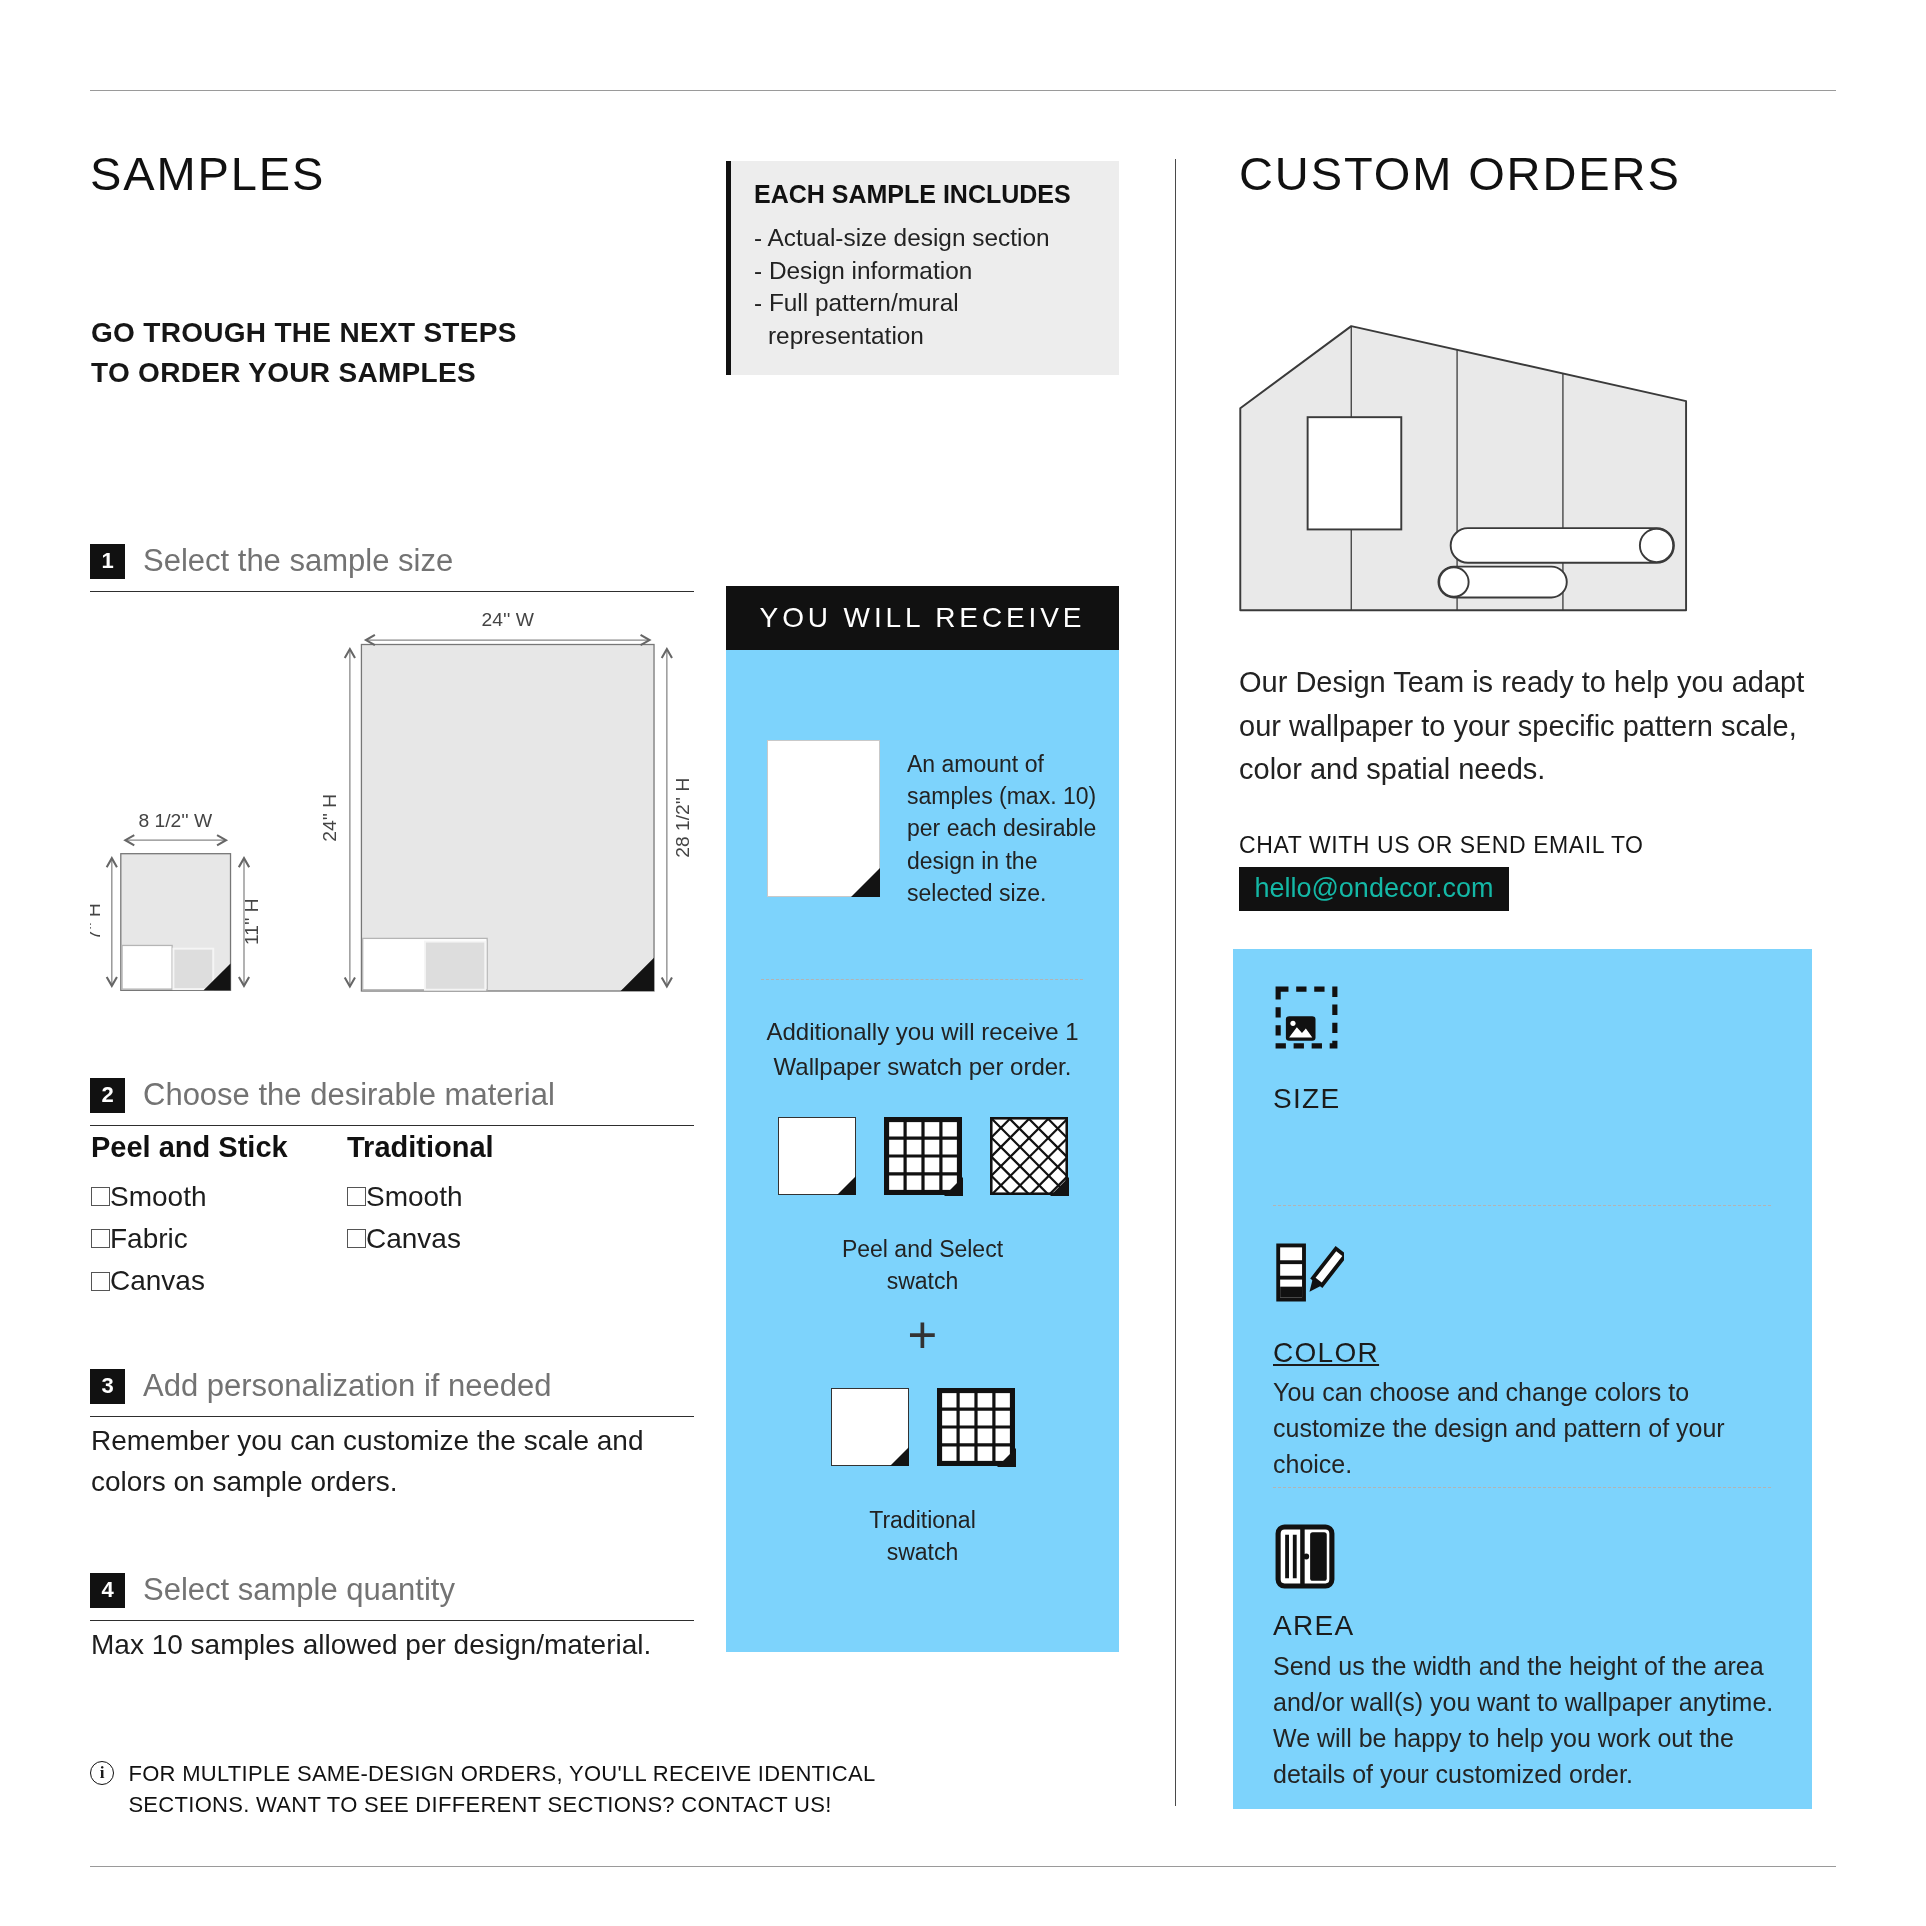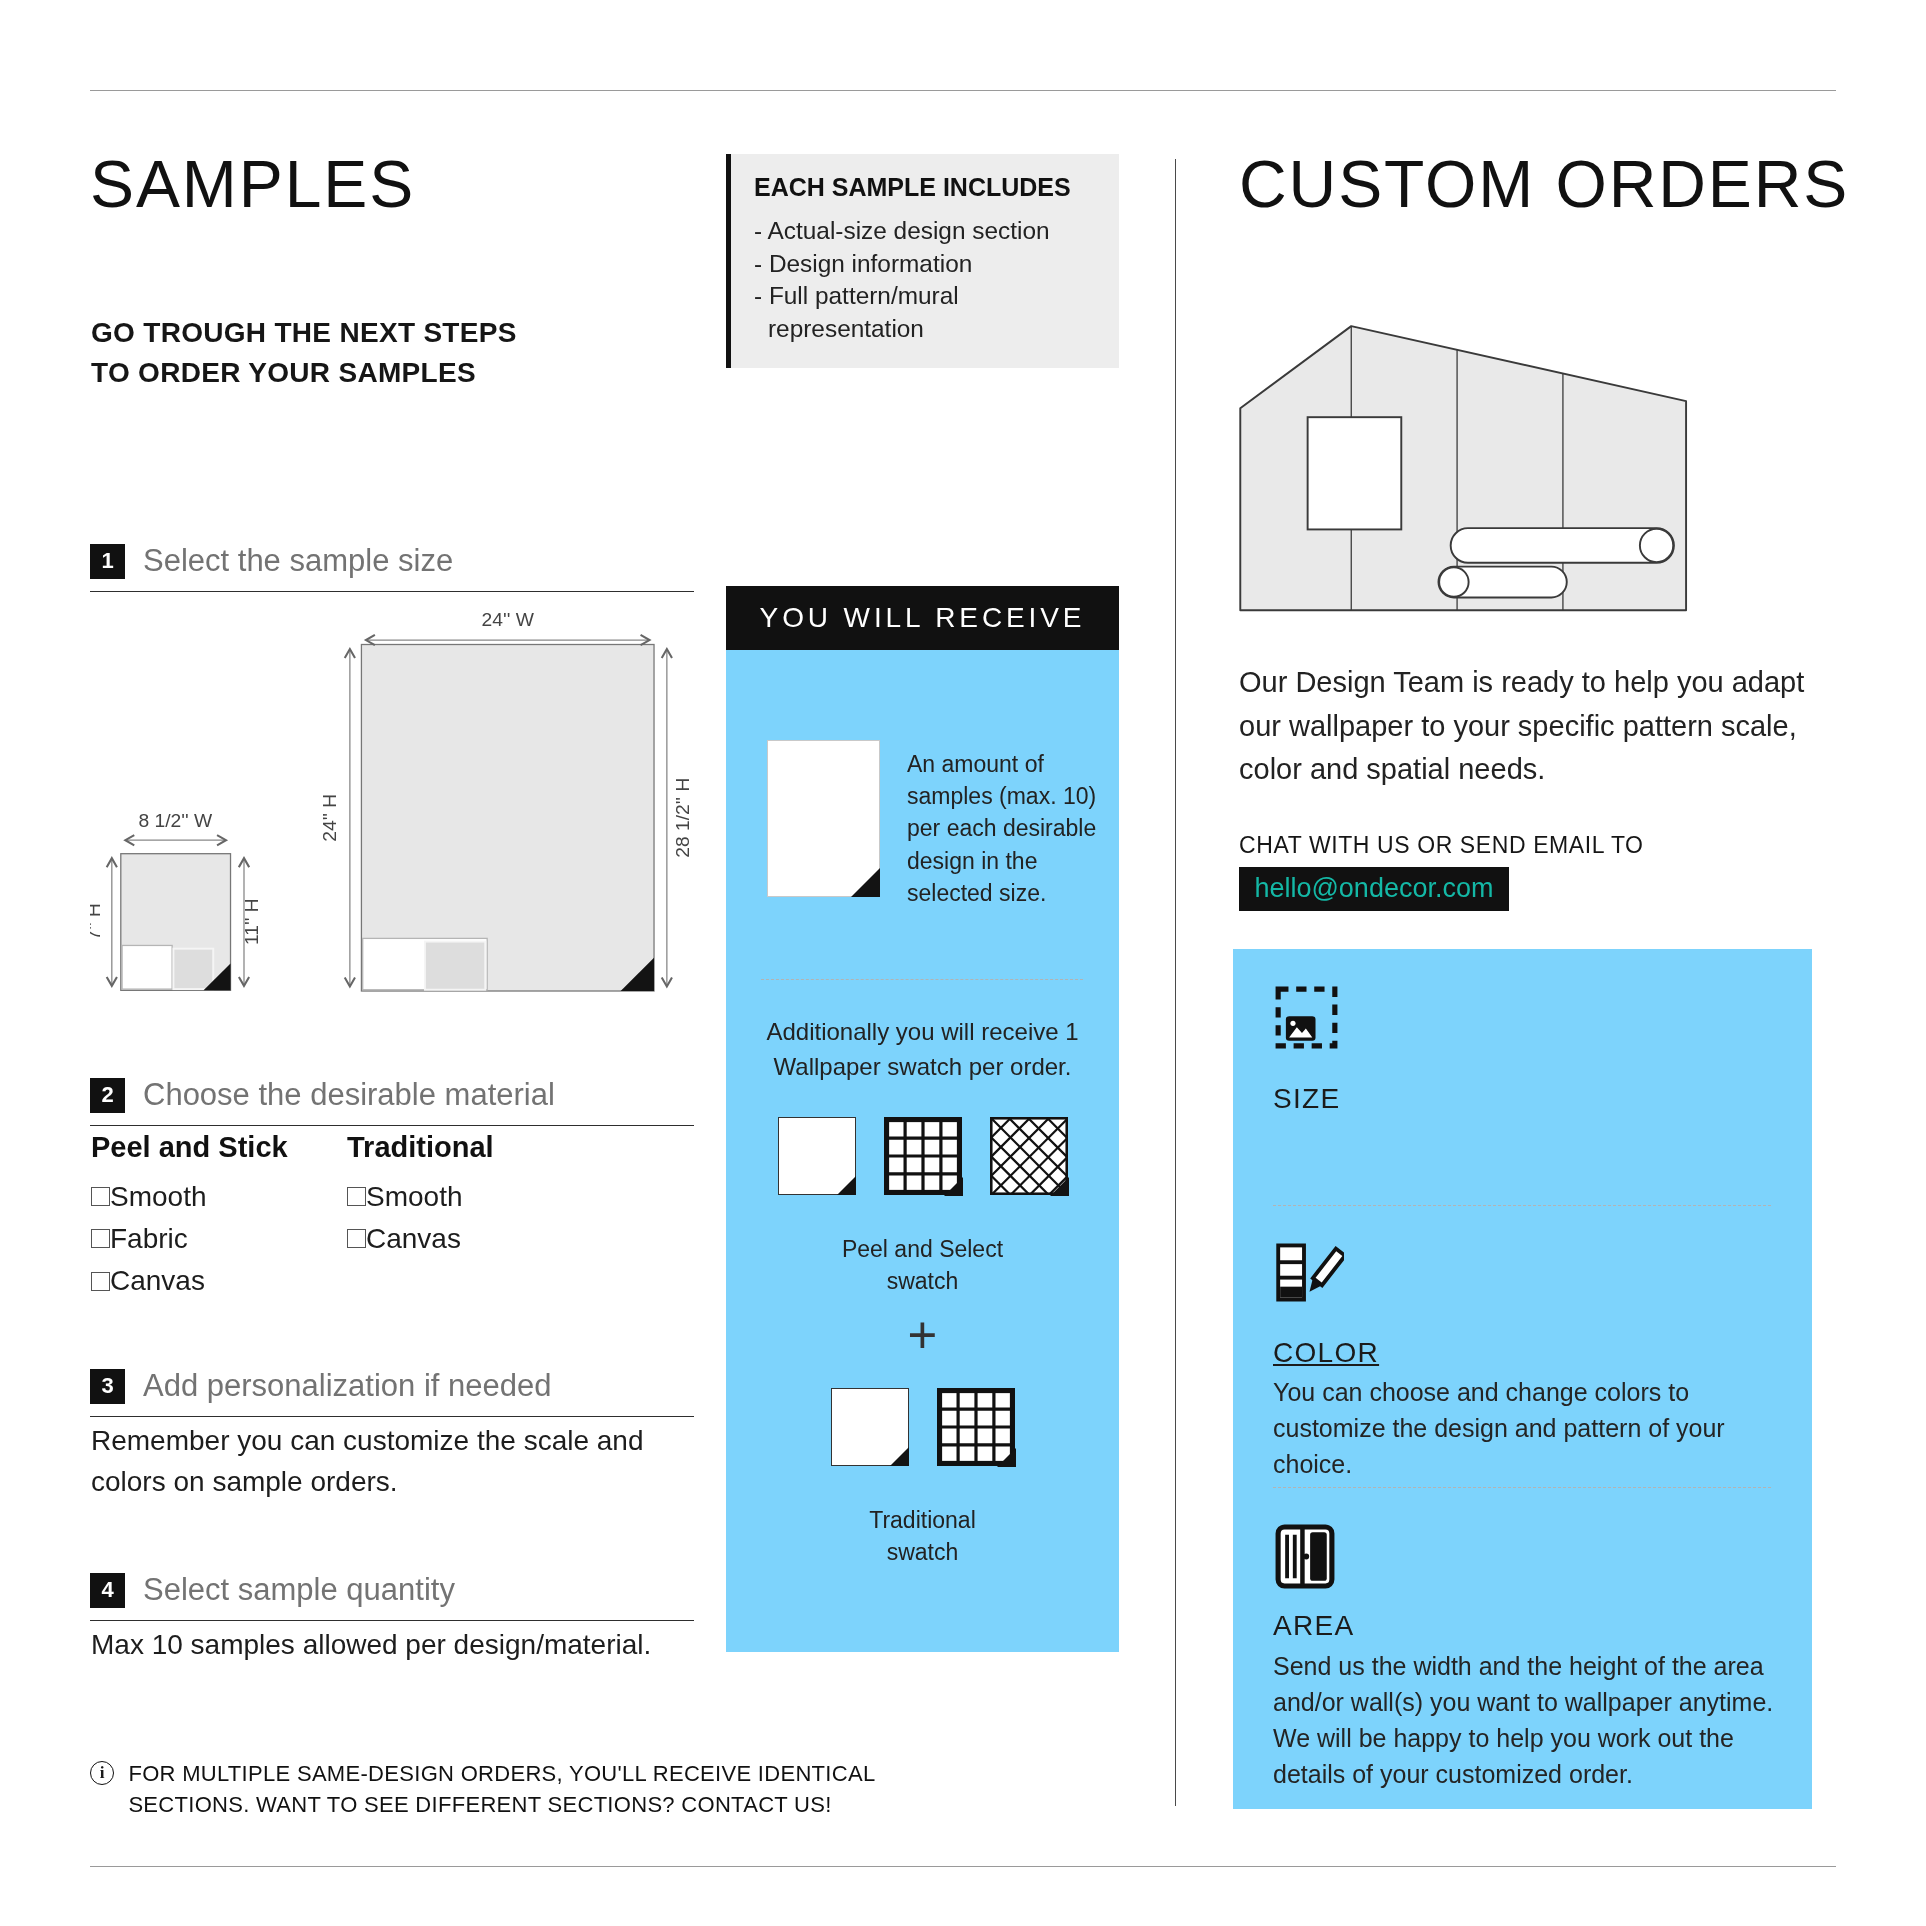--- a/index.html
+++ b/index.html
@@ -3,21 +3,21 @@
 <meta charset="utf-8">
 <style>
   * { margin:0; padding:0; box-sizing:border-box; }
   html,body { width:1926px; height:1926px; background:#ffffff; }
   body { position:relative; font-family:"Liberation Sans", sans-serif; color:#1a1a1a; }
   .abs { position:absolute; }
 
   .hr   { position:absolute; height:1.3px; background:#9a9a9a; }
   .vline{ position:absolute; width:1.3px;  background:#4a4a4a; }
 
-  .big-title { font-size:66px; font-weight:500; letter-spacing:1.9px; color:#111; }
+  .big-title { font-size:47px; font-weight:500; letter-spacing:1.9px; color:#111; }
 
   .intro-text { font-size:28px; font-weight:600; line-height:1.42; letter-spacing:0.3px; white-space:pre-line; color:#161616; }
 
   .includes-box { background:#ededed; border-left:5.8px solid #111; padding:19px 23px 22px 23px; width:393px; }
   .includes-title { font-size:25px; font-weight:700; margin-bottom:13px; color:#111; }
   .inc-item { font-size:24.4px; line-height:1.34; padding-left:14px; text-indent:-14px; color:#222; }
   .inc-item::before { content:"- "; }
 
   .step-header { display:flex; align-items:center; gap:18px; border-bottom:1.9px solid #2e2e2e; padding-bottom:11.6px; width:604px; }
   .step-num { width:35px; height:35px; background:#111; color:#fff; display:flex; align-items:center; justify-content:center; font-size:22px; font-weight:700; flex:0 0 auto; }
@@ -65,21 +65,21 @@
 
 <div class="hr" style="left:90px; top:90px; width:1746px;"></div>
 <div class="hr" style="left:90px; top:1866px; width:1746px;"></div>
 <div class="vline" style="left:1175px; top:159px; height:1647px;"></div>
 
 <div class="abs big-title" style="left:90px; top:146px;">SAMPLES</div>
 
 <div class="abs intro-text" style="left:91px; top:313px;">GO TROUGH THE NEXT STEPS
 TO ORDER YOUR SAMPLES</div>
 
-<div class="abs includes-box" style="left:726px; top:154px;">
+<div class="abs includes-box" style="left:726px; top:161px;">
   <div class="includes-title">EACH SAMPLE INCLUDES</div>
   <div class="inc-item">Actual-size design section</div>
   <div class="inc-item">Design information</div>
   <div class="inc-item">Full pattern/mural representation</div>
 </div>
 
 <div class="abs step-header" style="left:90px; top:543px;">
   <span class="step-num">1</span>
   <span class="step-title">Select the sample size</span>
 </div>

